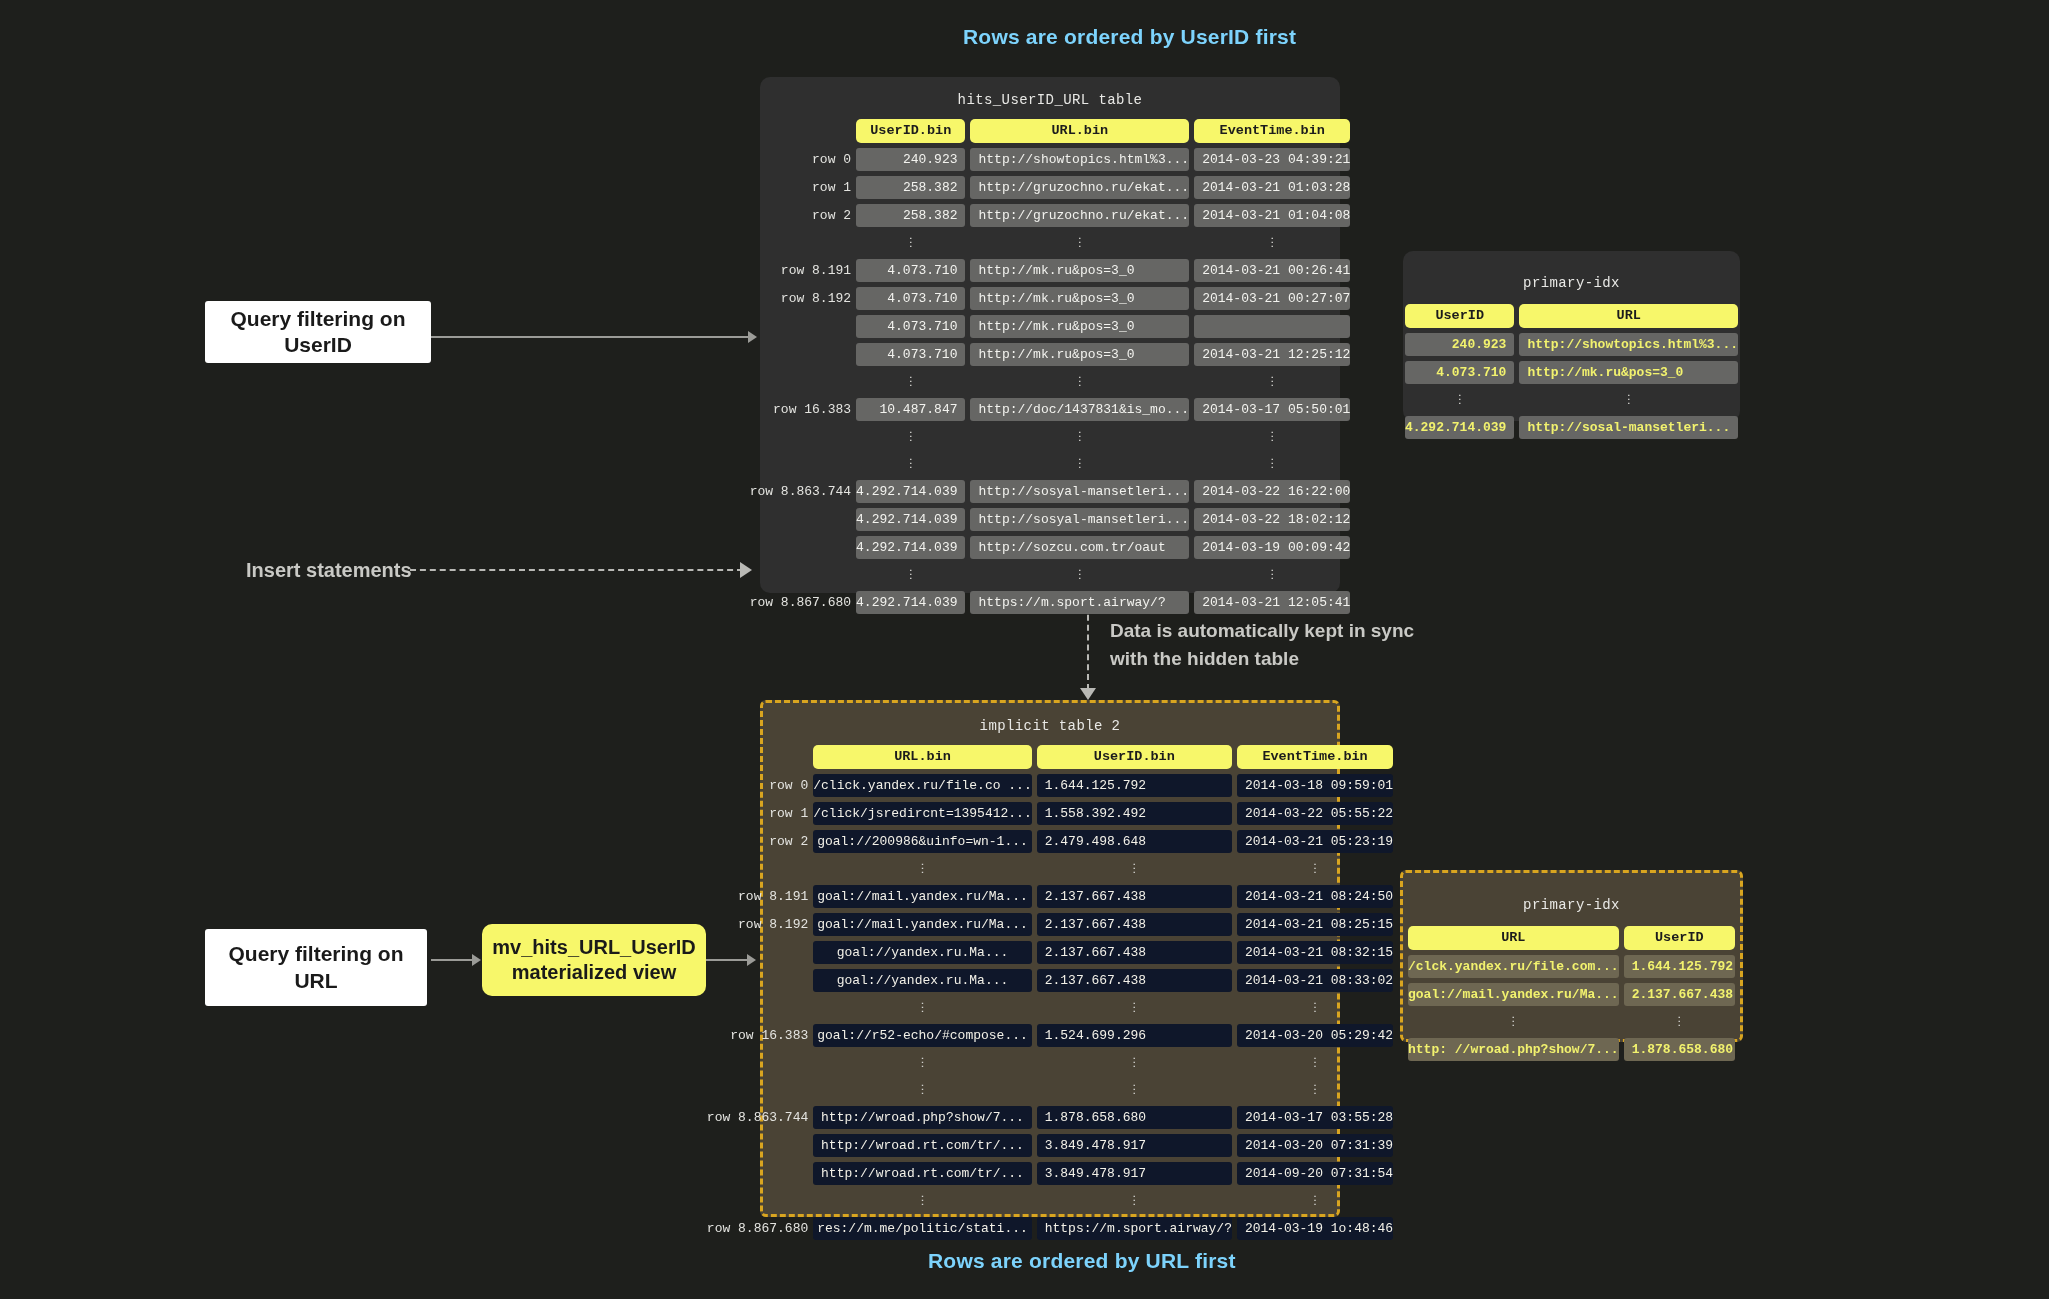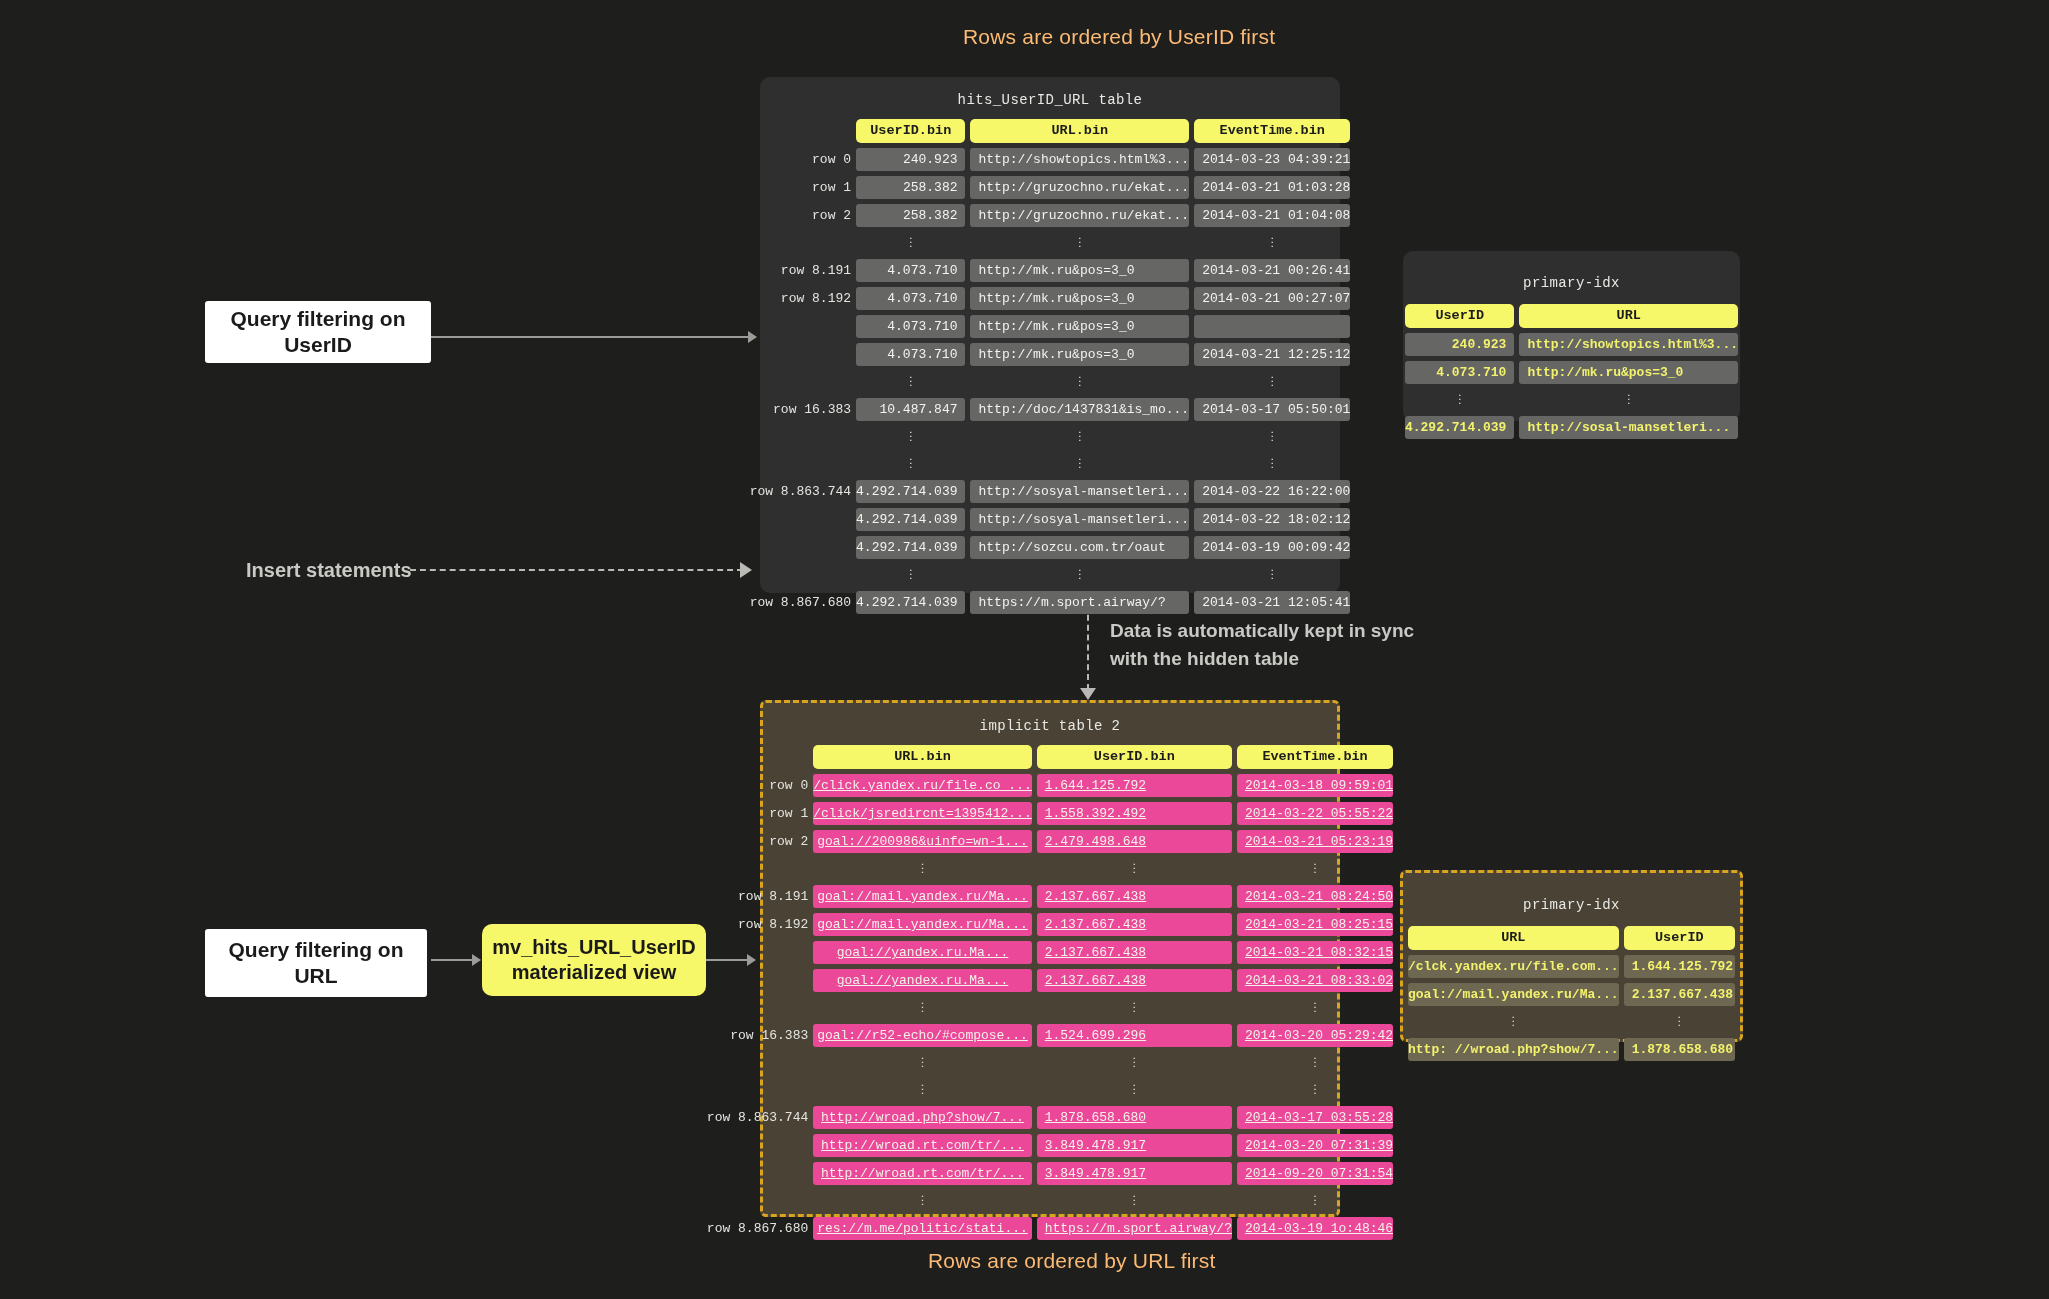--- a/index.html
+++ b/index.html
@@ -5,35 +5,35 @@
   html,body{margin:0;padding:0;}
   body{
     width:2049px;height:1299px;background:#1e1f1c;
     font-family:"Liberation Sans",sans-serif;
     position:relative;overflow:hidden;
   }
   .mono{font-family:"Liberation Mono",monospace;}
 
   
   .caption{
-    position:absolute;color:#fdba74;font-weight:normal;font-size:21px;
+    position:absolute;color:#7dd3fc;font-weight:bold;font-size:21px;
     letter-spacing:.2px;white-space:nowrap;
   }
   #caption-top{left:963px;top:25px;}
   #caption-bottom{left:928px;top:1249px;}
 
   
   .pill{
     position:absolute;background:#ffffff;border-radius:3px;
     color:#1a1a1a;font-weight:bold;font-size:21px;
     display:flex;align-items:center;justify-content:center;
     text-align:center;line-height:1.25;padding:0 14px;box-sizing:border-box;
   }
   #pill-userid{left:205px;top:301px;width:226px;height:62px;}
-  #pill-url{left:205px;top:929px;width:222px;height:68px;}
+  #pill-url{left:205px;top:929px;width:222px;height:77px;}
   #pill-mv{
     left:482px;top:924px;width:224px;height:72px;background:#f7f76a;
     border-radius:10px;font-size:20px;
   }
 
   
   .line{position:absolute;background:#9b9b97;height:2px;}
   .arrowR{
     position:absolute;width:0;height:0;
     border-top:6px solid transparent;border-bottom:6px solid transparent;
@@ -102,21 +102,21 @@
     text-align:center;color:#cfcfcb;font-size:13px;height:22px;
     line-height:18px;letter-spacing:0;
   }
   .dots span{display:block;transform:scaleY(.9);}
 
   
   .skin-dark{background:#2f2f2f;border-radius:10px;}
   .skin-dark .cell{background:#666664;color:#f3f3ef;}
   
   .skin-olive{background:#4a4335;border:3px dashed #d9a520;border-radius:6px;}
-  .skin-olive .cell{background:#ec4899;color:#f3f1e8;text-decoration:underline;}
+  .skin-olive .cell{background:#0f172a;color:#f3f1e8;}
 
   
   .idx-dark{background:#2f2f2f;border-radius:10px;}
   .idx-dark .cell{background:#666664;color:#f2f26e;}
   .idx-olive{background:#4a4335;border:3px dashed #d9a520;border-radius:6px;}
   .idx-olive .cell{background:#6e6752;color:#f2f26e;margin-top:12px;}
   .idx-dark .cell,.idx-olive .cell{font-weight:bold;}
 
   
   #panel-hits{left:760px;top:77px;width:580px;height:516px;}

